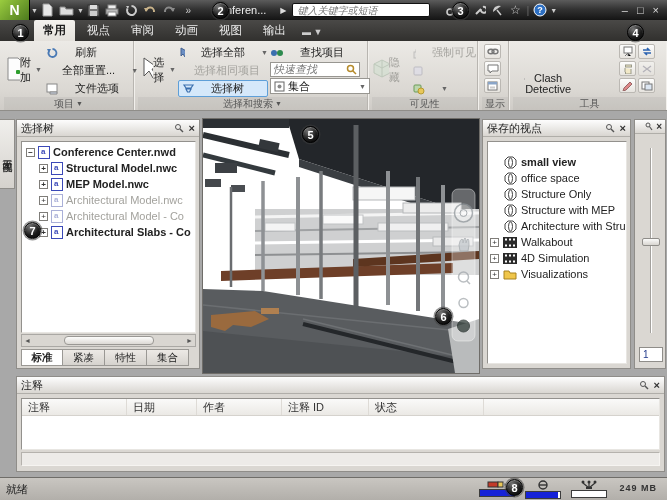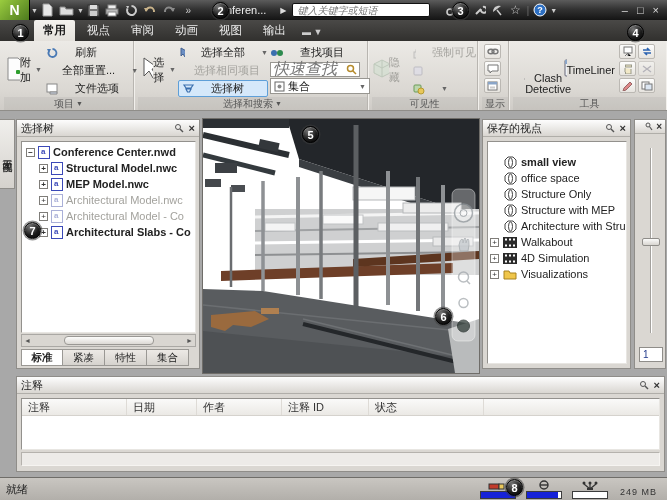--- a/index.html
+++ b/index.html
@@ -33,21 +33,21 @@
     background:linear-gradient(#eceae6,#dbd8d3 70%,#cfccc7);border-bottom:1px solid #8f8d89;}
   .rgroup{position:absolute;top:0;height:69px;border-right:1px solid #b8b5b0;box-shadow:1px 0 0 #f2f0ec;}
   .rgroup-label{position:absolute;left:4px;right:0;bottom:0;height:13px;font-size:10px;color:#555;
     display:flex;align-items:center;justify-content:center;gap:2px;background:rgba(0,0,0,0.045);}
   .bigbtn{position:absolute;top:2px;width:40px;height:52px;display:flex;flex-direction:row;align-items:center;justify-content:flex-start;border-radius:2px;}
   .bigbtn .blabel{font-size:11px;margin-top:1px;}
   .rowbtn{display:flex;align-items:center;gap:16px;height:17px;font-size:11px;white-space:nowrap;}
   .rowcol{position:absolute;top:3px;display:flex;flex-direction:column;gap:1px;}
   .gray{color:#a3a29d;}
   .hl{background:#d5e8fa;border:1px solid #5e9fd8;border-radius:2px;padding:0 3px;}
-  .qfind{width:90px;height:15px;border:1px solid #989691;background:#fff;font-size:16px;font-style:italic;color:#777;
+  .qfind{width:90px;height:15px;border:1px solid #989691;background:#fff;font-size:11px;font-style:italic;color:#777;
     display:flex;align-items:center;padding:0 2px;justify-content:space-between;}
   .dropbox{width:100px;height:16px;border:1px solid #989691;background:#fff;display:flex;align-items:center;gap:3px;font-size:11px;padding:0 3px;}
   .smico{width:17px;height:15px;border:1px solid #bbb8b3;border-radius:2px;background:linear-gradient(#fdfdfc,#e7e4df);
     display:flex;align-items:center;justify-content:center;}
   .two-line{font-size:10.5px;line-height:11px;text-align:center;}
 
   
   .panel{position:absolute;background:#dad7d2;border:1px solid #8f8d89;}
   .ptitle{height:17px;background:linear-gradient(#fdfdfd,#d9d6d1);border-bottom:1px solid #b0aea9;
     display:flex;align-items:center;padding:0 4px;font-size:11px;color:#222;}
@@ -102,21 +102,21 @@
   #comments{left:16px;top:376px;width:649px;height:96px;}
   #ctable{position:absolute;left:4px;top:21px;width:639px;height:52px;}
   #chead{display:flex;height:17px;background:linear-gradient(#fafaf9,#ebe9e5);border-bottom:1px solid #d5d2cd;}
   .ccol{border-right:1px solid #dedbd6;display:flex;align-items:center;padding:0 6px;font-size:11px;color:#333;}
   #cstrip{position:absolute;left:4px;bottom:5px;width:639px;height:14px;background:#edebe8;
     border:1px solid #b5b2ad;border-right-color:#f6f4f1;border-bottom-color:#f6f4f1;}
 
   
   #statusbar{position:absolute;left:0;top:477px;width:667px;height:23px;background:linear-gradient(#c9c6c1,#b2afaa);
     border-top:1px solid #6f6d69;display:flex;align-items:center;padding:0 6px;color:#222;}
-  #sb-right{margin-left:auto;display:flex;align-items:flex-end;gap:10px;padding-right:4px;}
+  #sb-right{margin-left:auto;display:flex;align-items:center;gap:10px;padding-right:4px;font-weight:bold;}
   .prog{display:flex;flex-direction:column;align-items:center;gap:1px;}
   .pbar{width:36px;height:8px;border:1px solid #3c3c3c;background:#fff;}
   .pfill{height:100%;background:#1622d8;}
   #mem{font-size:9px;color:#333;margin-left:2px;margin-bottom:2px;letter-spacing:1px;}
 
   
   .badge{position:absolute;width:17px;height:17px;border-radius:50%;z-index:50;
     background:radial-gradient(circle at 35% 28%,#777,#1c1c1c 55%,#000);
     border:1px solid #000;box-shadow:0 0 0 1.5px rgba(60,60,60,.55), inset 0 1px 1px rgba(255,255,255,.35);
     color:#fff;font-weight:bold;font-size:11px;display:flex;align-items:center;justify-content:center;}
@@ -385,30 +385,20 @@
     <div class="rgroup" style="left:509px;width:157px;border-right:none;">
       <div class="bigbtn" style="left:14px;width:48px;align-items:flex-end;">
         <svg width="30" height="24">
             <path d="M8,8 l8,-4 l6,3 l-8,4 z" fill="#b8bdc2" stroke="#777"></path>
             <path d="M8,8 l8,3 v7 l-8,-3 z" fill="#9aa0a6" stroke="#777"></path>
             <path d="M16,11 l6,-3 v7 l-6,3 z" fill="#d2d6da" stroke="#777"></path>
             <rect x="13" y="5" width="5" height="4" fill="#c23b2a"></rect>
             <path d="M3,5 q-2,3 0,6 M27,5 q2,3 0,6" fill="none" stroke="#888"></path>
           </svg>
         <span class="blabel two-line">Clash Detective</span>
-      </div>
-      <div class="bigbtn" style="left:54px;width:52px;">
-        <svg width="30" height="24">
-            <rect x="2" y="3" width="18" height="16" rx="1" fill="#eef2f6" stroke="#667"></rect>
-            <rect x="2" y="3" width="18" height="4" fill="#8aa5c8"></rect>
-            <path d="M5,10 h12 M5,13 h12 M5,16 h8" stroke="#aab" stroke-width="1"></path>
-            <circle cx="22" cy="15" r="7" fill="#dfe8f2" stroke="#667"></circle>
-            <path d="M22,11 v4 l3,2" fill="none" stroke="#334" stroke-width="1.4"></path>
-          </svg>
-        <span class="blabel">TimeLiner</span>
       </div>
       <div class="rowcol" style="left:110px;display:grid;grid-template-columns:17px 17px;gap:2px;">
         <div class="smico">
             <svg width="12" height="11">
               <rect x="2" y="1" width="8" height="6" fill="#fff" stroke="#777"></rect>
               <path d="M3,10 l3,-3 m3,3 l-3,-3 v3" stroke="#777"></path>
             </svg>
           </div>
         <div class="smico">
             <svg width="12" height="11">

